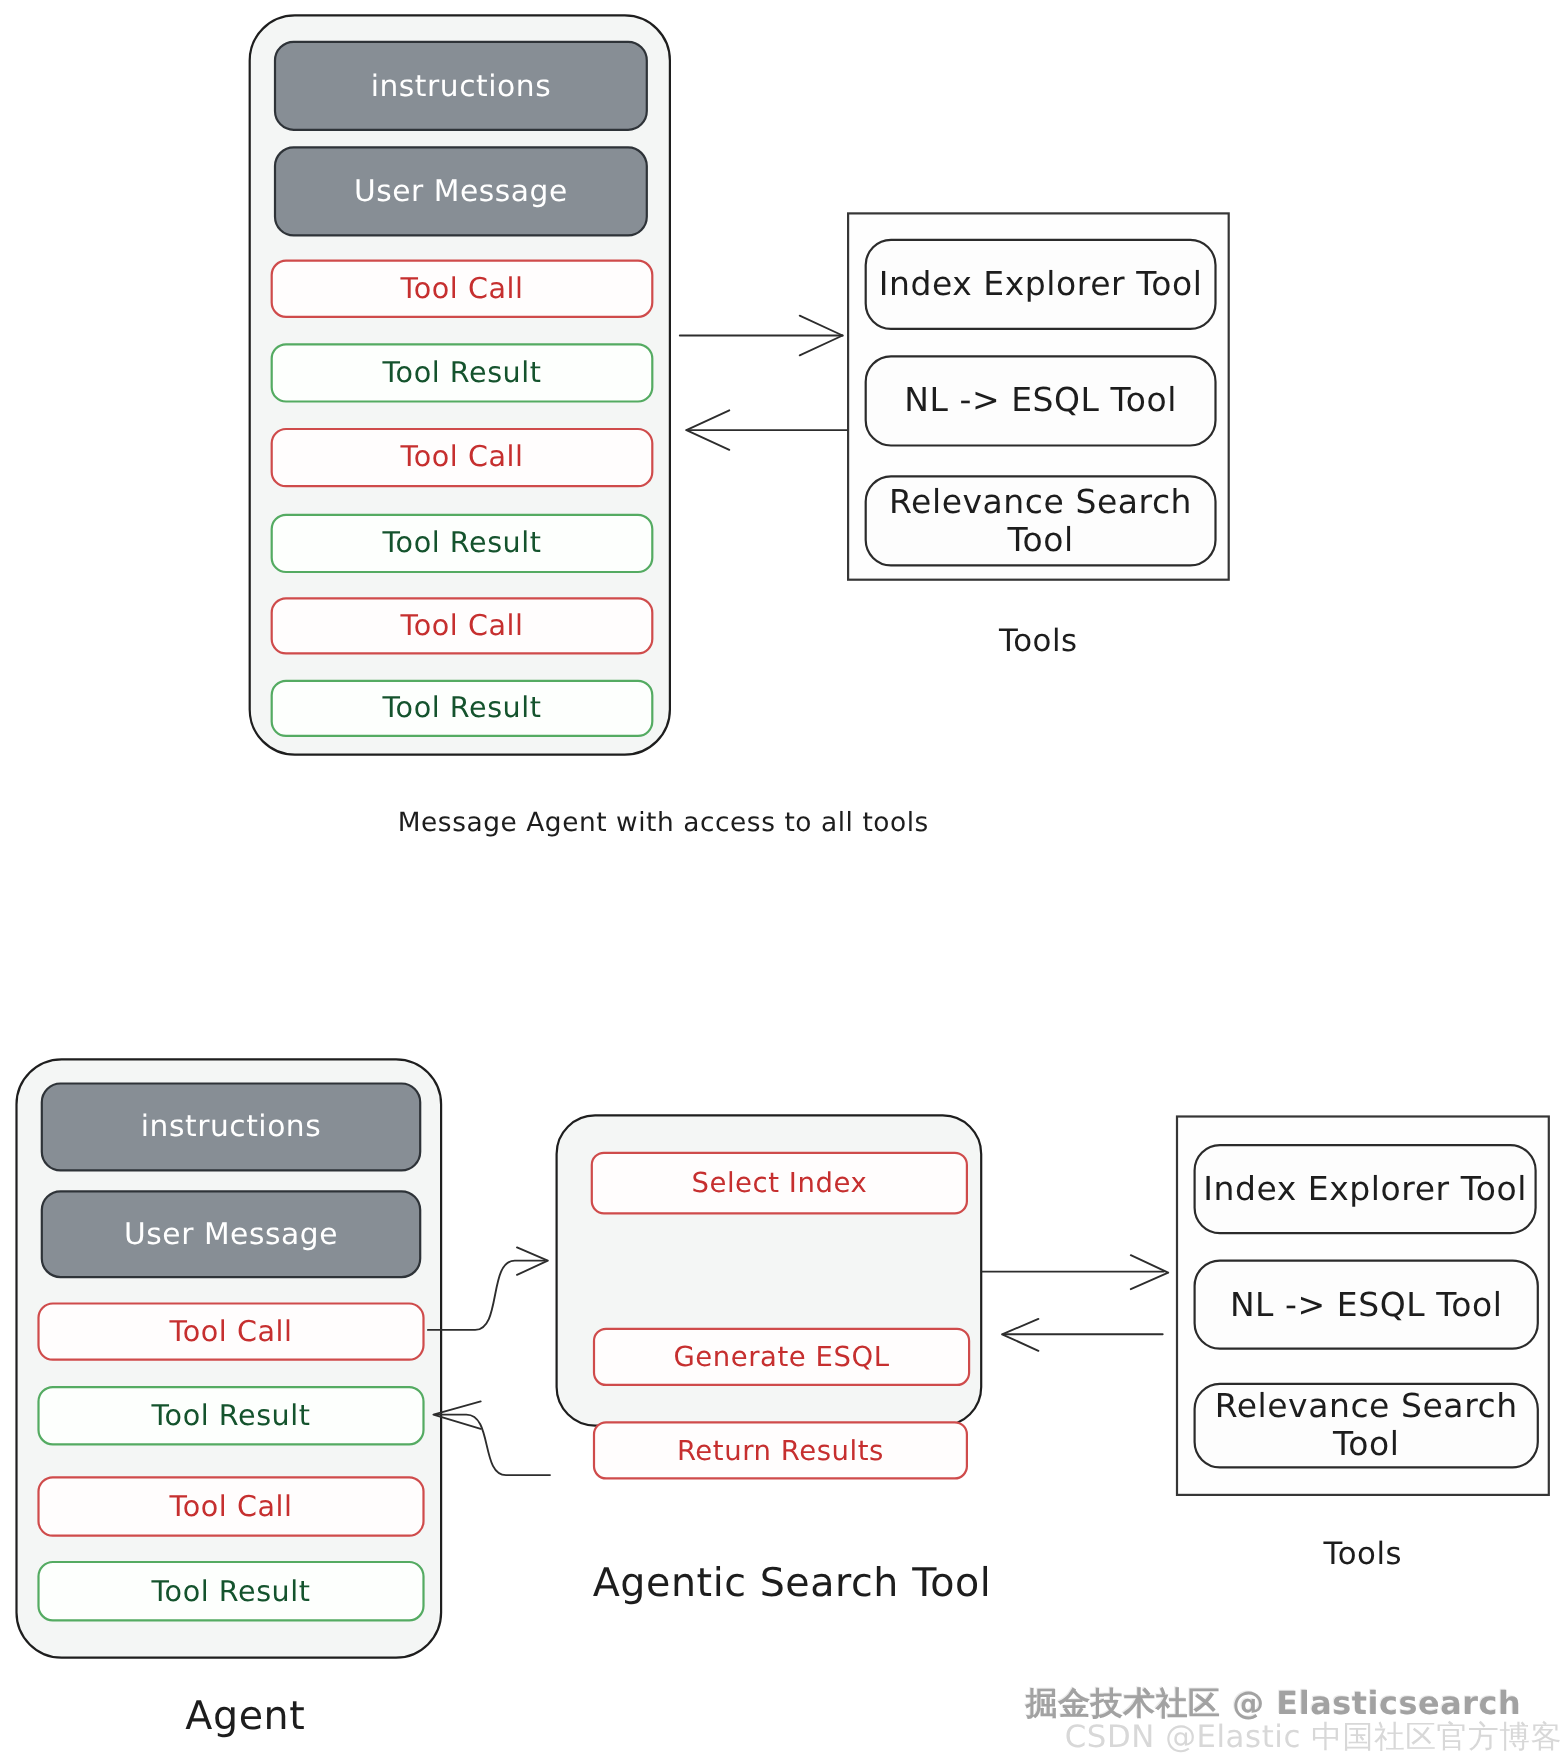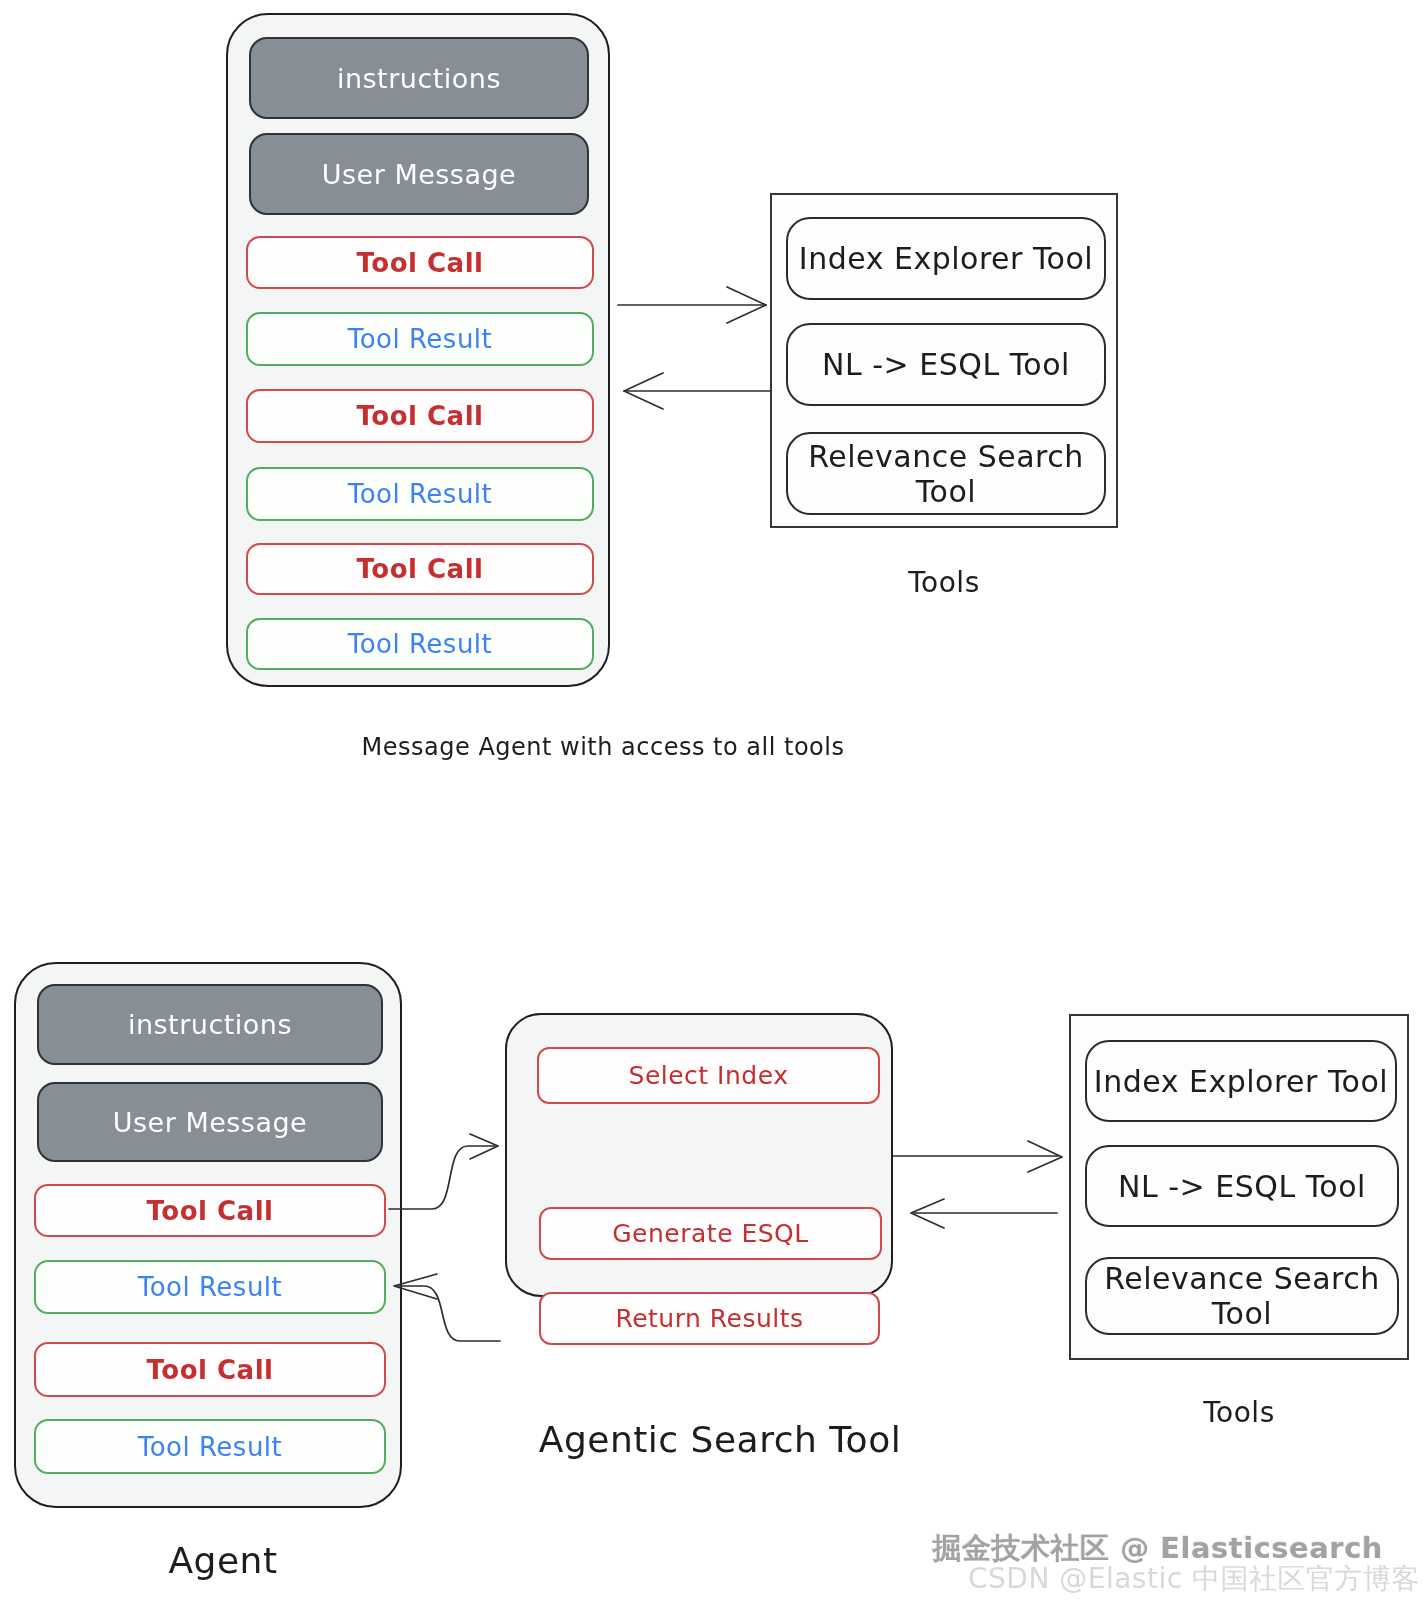--- a/index.html
+++ b/index.html
@@ -7,22 +7,22 @@
   .canvas{position:relative;width:1423px;height:1600px;background:#ffffff;overflow:hidden;}
 
   
   .frame{position:absolute;background:#f4f6f5;border:2px solid #1e1e1e;border-radius:42px;box-sizing:border-box;}
   
   .toolsbox{position:absolute;background:#fefefe;border:2px solid #363636;box-sizing:border-box;}
 
   .msg{position:absolute;display:flex;align-items:center;justify-content:center;
        box-sizing:border-box;text-align:center;letter-spacing:.5px;}
   .sys{background:#878e95;border:2px solid #2e3338;border-radius:18px;color:#ffffff;font-size:27px;}
-  .call{background:#fffdfd;border:2px solid #cf4b4b;border-radius:14px;color:#c62f2f;font-size:26px;font-weight:bold;}
-  .res{background:#fdfffd;border:2px solid #54ab62;border-radius:14px;color:#3b82f6;font-size:26px;}
+  .call{background:#fffdfd;border:2px solid #cf4b4b;border-radius:14px;color:#c62f2f;font-size:26px;}
+  .res{background:#fdfffd;border:2px solid #54ab62;border-radius:14px;color:#14532d;font-size:26px;}
   .pill{background:#fdfdfd;border:2px solid #2b2b2b;border-radius:24px;color:#1d1d1d;font-size:30px;}
   .step{background:#fffdfd;border:2px solid #cf4b4b;border-radius:12px;color:#c62f2f;font-size:25px;}
 
   .caption{position:absolute;color:#1d1d1d;text-align:center;letter-spacing:.5px;}
   .cap-small{font-size:24px;}
   .cap-big{font-size:36px;}
   .cap-tools{font-size:28px;}
 
   svg.arrows{position:absolute;left:0;top:0;pointer-events:none;}
   svg.arrows path{stroke:#2d2d2d;stroke-width:1.7;fill:none;stroke-linecap:round;stroke-linejoin:round;}

